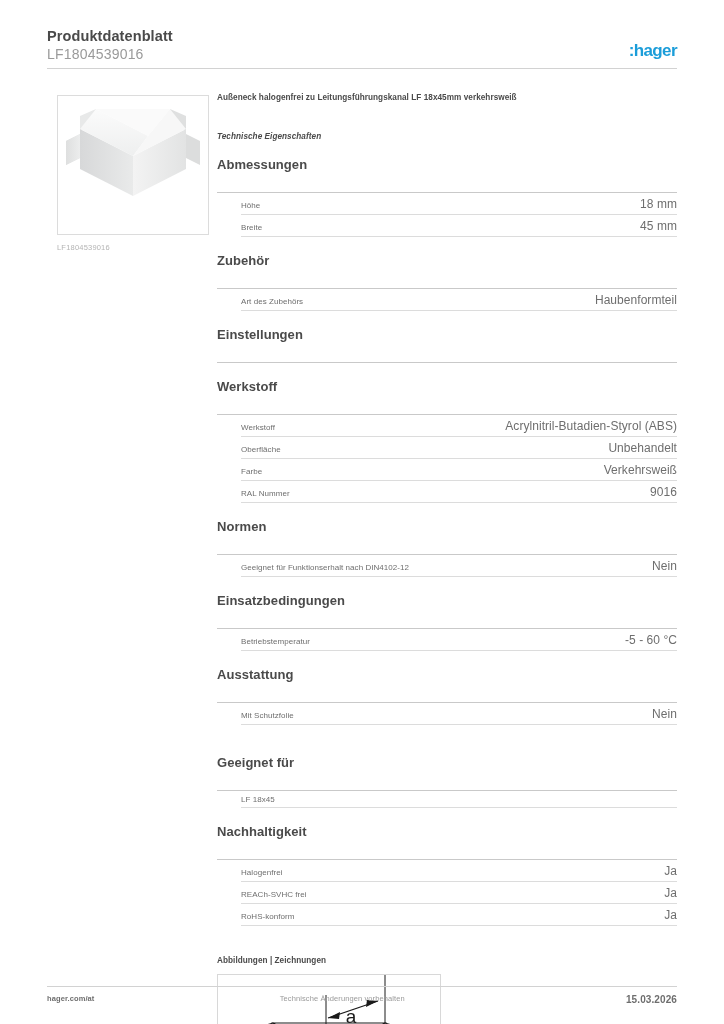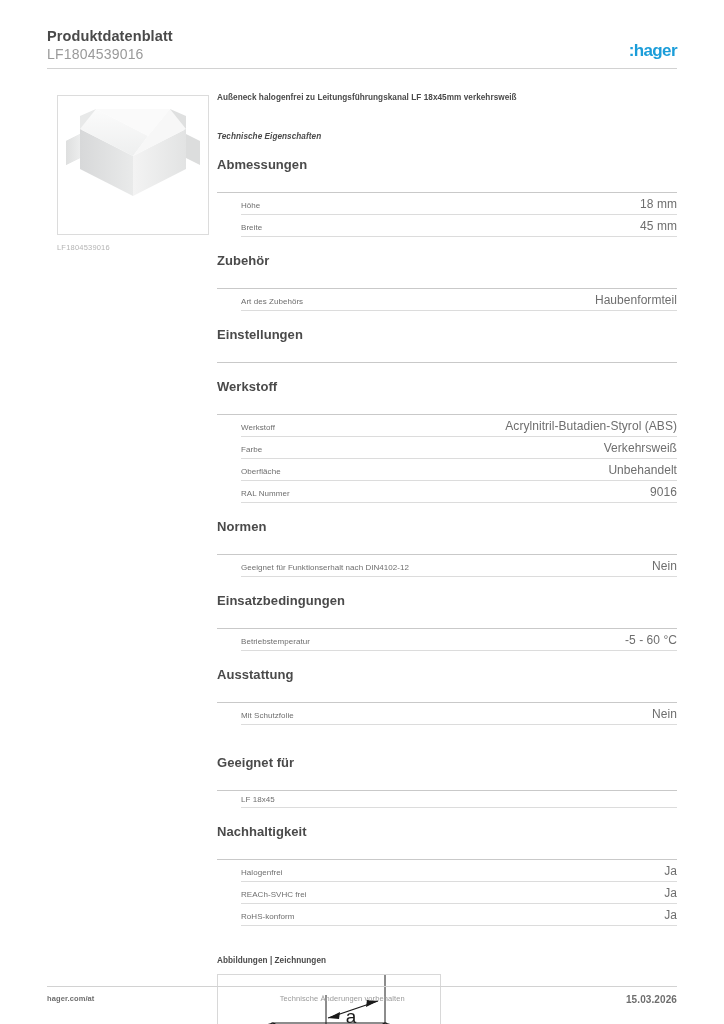--- a/index.html
+++ b/index.html
@@ -293,26 +293,26 @@
         <div class="group">
           <div class="group-title">Einstellungen</div>
         </div>
         <div class="group">
           <div class="group-title">Werkstoff</div>
           <div class="spec-row">
             <div class="spec-label">Werkstoff</div>
             <div class="spec-value">Acrylnitril-Butadien-Styrol (ABS)</div>
           </div>
           <div class="spec-row">
+            <div class="spec-label">Oberfläche</div>
+            <div class="spec-value">Unbehandelt</div>
+          </div>
+          <div class="spec-row">
             <div class="spec-label">Farbe</div>
             <div class="spec-value">Verkehrsweiß</div>
-          </div>
-          <div class="spec-row">
-            <div class="spec-label">Oberfläche</div>
-            <div class="spec-value">Unbehandelt</div>
           </div>
           <div class="spec-row">
             <div class="spec-label">RAL Nummer</div>
             <div class="spec-value">9016</div>
           </div>
         </div>
         <div class="group">
           <div class="group-title">Normen</div>
           <div class="spec-row">
             <div class="spec-label">Geeignet für Funktionserhalt nach DIN4102-12</div>

